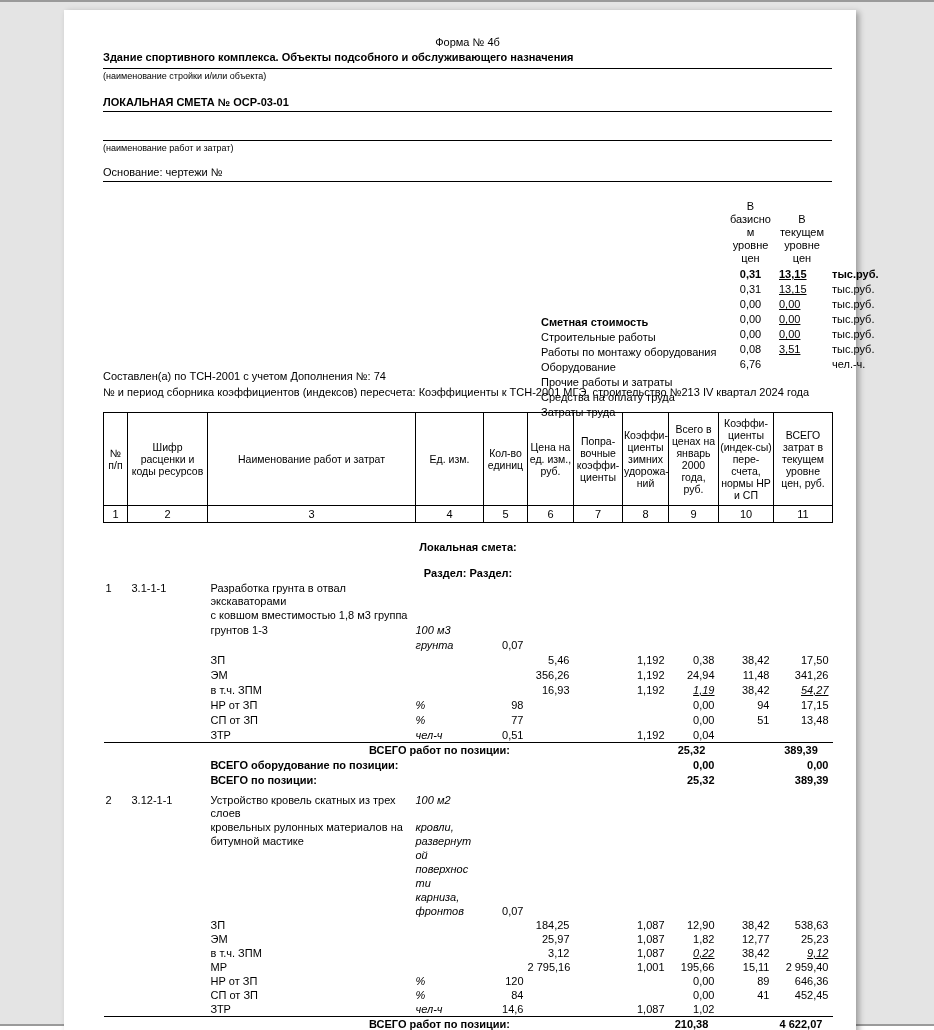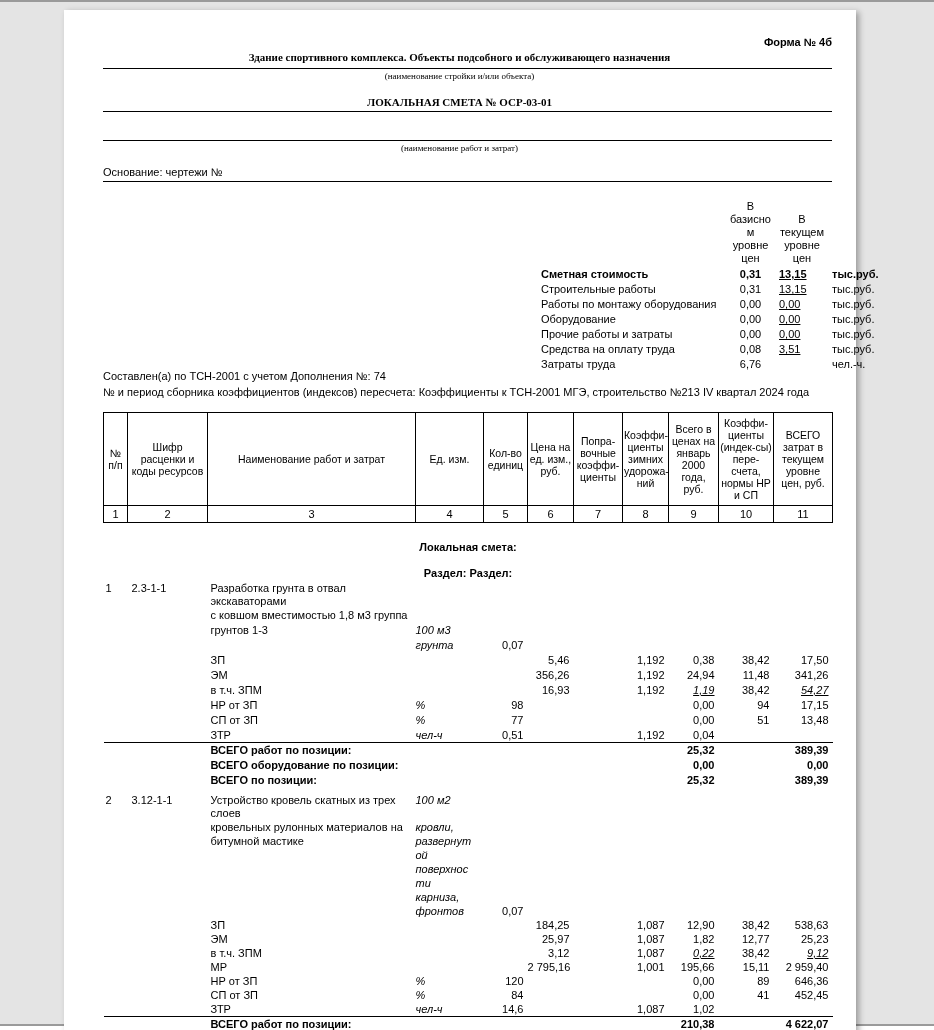--- a/index.html
+++ b/index.html
@@ -8,34 +8,34 @@
     position:relative; overflow:hidden; background:#ffffff;
     font-family:"Liberation Sans", sans-serif; color:#000; font-size:11px;
   }
   .canvas { position:absolute; left:0; top:0; width:934px; height:1026px;
     background:#e4e4e4; border-top:2px solid #9a9a9a; border-bottom:2px solid #9a9a9a; z-index:0; }
   .page { position:absolute; left:64px; top:10px; width:792px; height:1040px;
     background:#fff; box-shadow:3px 2px 6px rgba(0,0,0,.32); z-index:1; }
   .abs { position:absolute; }
   .b { font-weight:bold; }
   .it { font-style:italic;text-decoration:underline; }
-  .ctext { left:31px; width:729px; text-align:center;font-family:Liberation Serif, serif; }
+  .ctext { left:39px; width:729px; text-align:left; }
   .ltext { left:39px; width:729px; text-align:left; }
-  .rtext { left:39px; width:729px; text-align:right;font-weight:bold; }
+  .rtext { left:39px; width:729px; text-align:center; }
   .small { font-size:9px; }
   .rule { position:absolute; left:39px; width:729px; height:1px; background:#000; }
 
   
   .summary { position:absolute; left:477px; top:190px; width:348px; line-height:13px; }
   .sum-head { display:flex; margin-left:181px; align-items:flex-end; text-align:center; }
   .sh1 { width:57px; white-space:pre-line; }
   .sh2 { width:46px; white-space:pre-line; }
   .sum-rows { margin-top:3px; }
   .sum-row { display:flex; height:15px; }
-  .sl { width:181px; }
+  .sl { width:181px;margin-top:48px; }
   .sv1 { width:57px; text-align:center; }
   .sv2 { width:46px; text-align:left;text-decoration:underline; }
   .su { width:64px; padding-left:7px; }
 
   
   table.smeta { position:absolute; left:39px; top:402px; width:729px;
     border-collapse:collapse; table-layout:fixed; font-size:11px; }
   table.smeta thead th, table.smeta thead td {
     border:1px solid #000; font-weight:normal; text-align:center;
     font-size:10.5px; line-height:12px; vertical-align:middle; padding:1px 1px; }
@@ -48,21 +48,21 @@
   table.smeta tbody tr.g17 { height:17px; }
   table.smeta tbody tr.g11 { height:11px; }
   table.smeta tbody tr.g5 { height:5px; }
   table.smeta tbody td { vertical-align:top; line-height:13px; padding-top:1px; overflow:visible; }
   td.ctr { text-align:center; }
   td.cl0 { padding-left:2px; }
   td.cl1 { padding-left:4px; }
   td.cl2 { padding-left:3px;margin-top:36px; }
   td.unit { font-style:italic; padding-right:5px; white-space:pre-line; }
   td.r { text-align:right; padding-right:4px; white-space:nowrap; }
-  tr.topline td { border-top:1px solid #000; padding-top:2px; }
+  tr.topline td { border-top:1px solid #000; padding-top:2px;text-align:center; }
 </style>
 </head>
 <body>
 
 <div class="canvas"></div>
 
 <div class="page">
 
   <div class="abs rtext" style="top:26px">Форма № 4б</div>
 
@@ -190,21 +190,21 @@
           <td colspan="11" class="ctr b">Локальная смета:</td>
         </tr>
         <tr class="g11">
           <td colspan="11"></td>
         </tr>
         <tr>
           <td colspan="11" class="ctr b">Раздел: Раздел:</td>
         </tr>
         <tr>
           <td class="cl0">1</td>
-          <td class="cl1">2.3-1-1</td>
+          <td class="cl1">3.1-1-1</td>
           <td class="cl2">Разработка грунта в отвал экскаваторами</td>
           <td class="unit"></td>
           <td class="r"></td>
           <td class="r"></td>
           <td class="r"></td>
           <td class="r"></td>
           <td class="r"></td>
           <td class="r"></td>
           <td class="r"></td>
         </tr>

